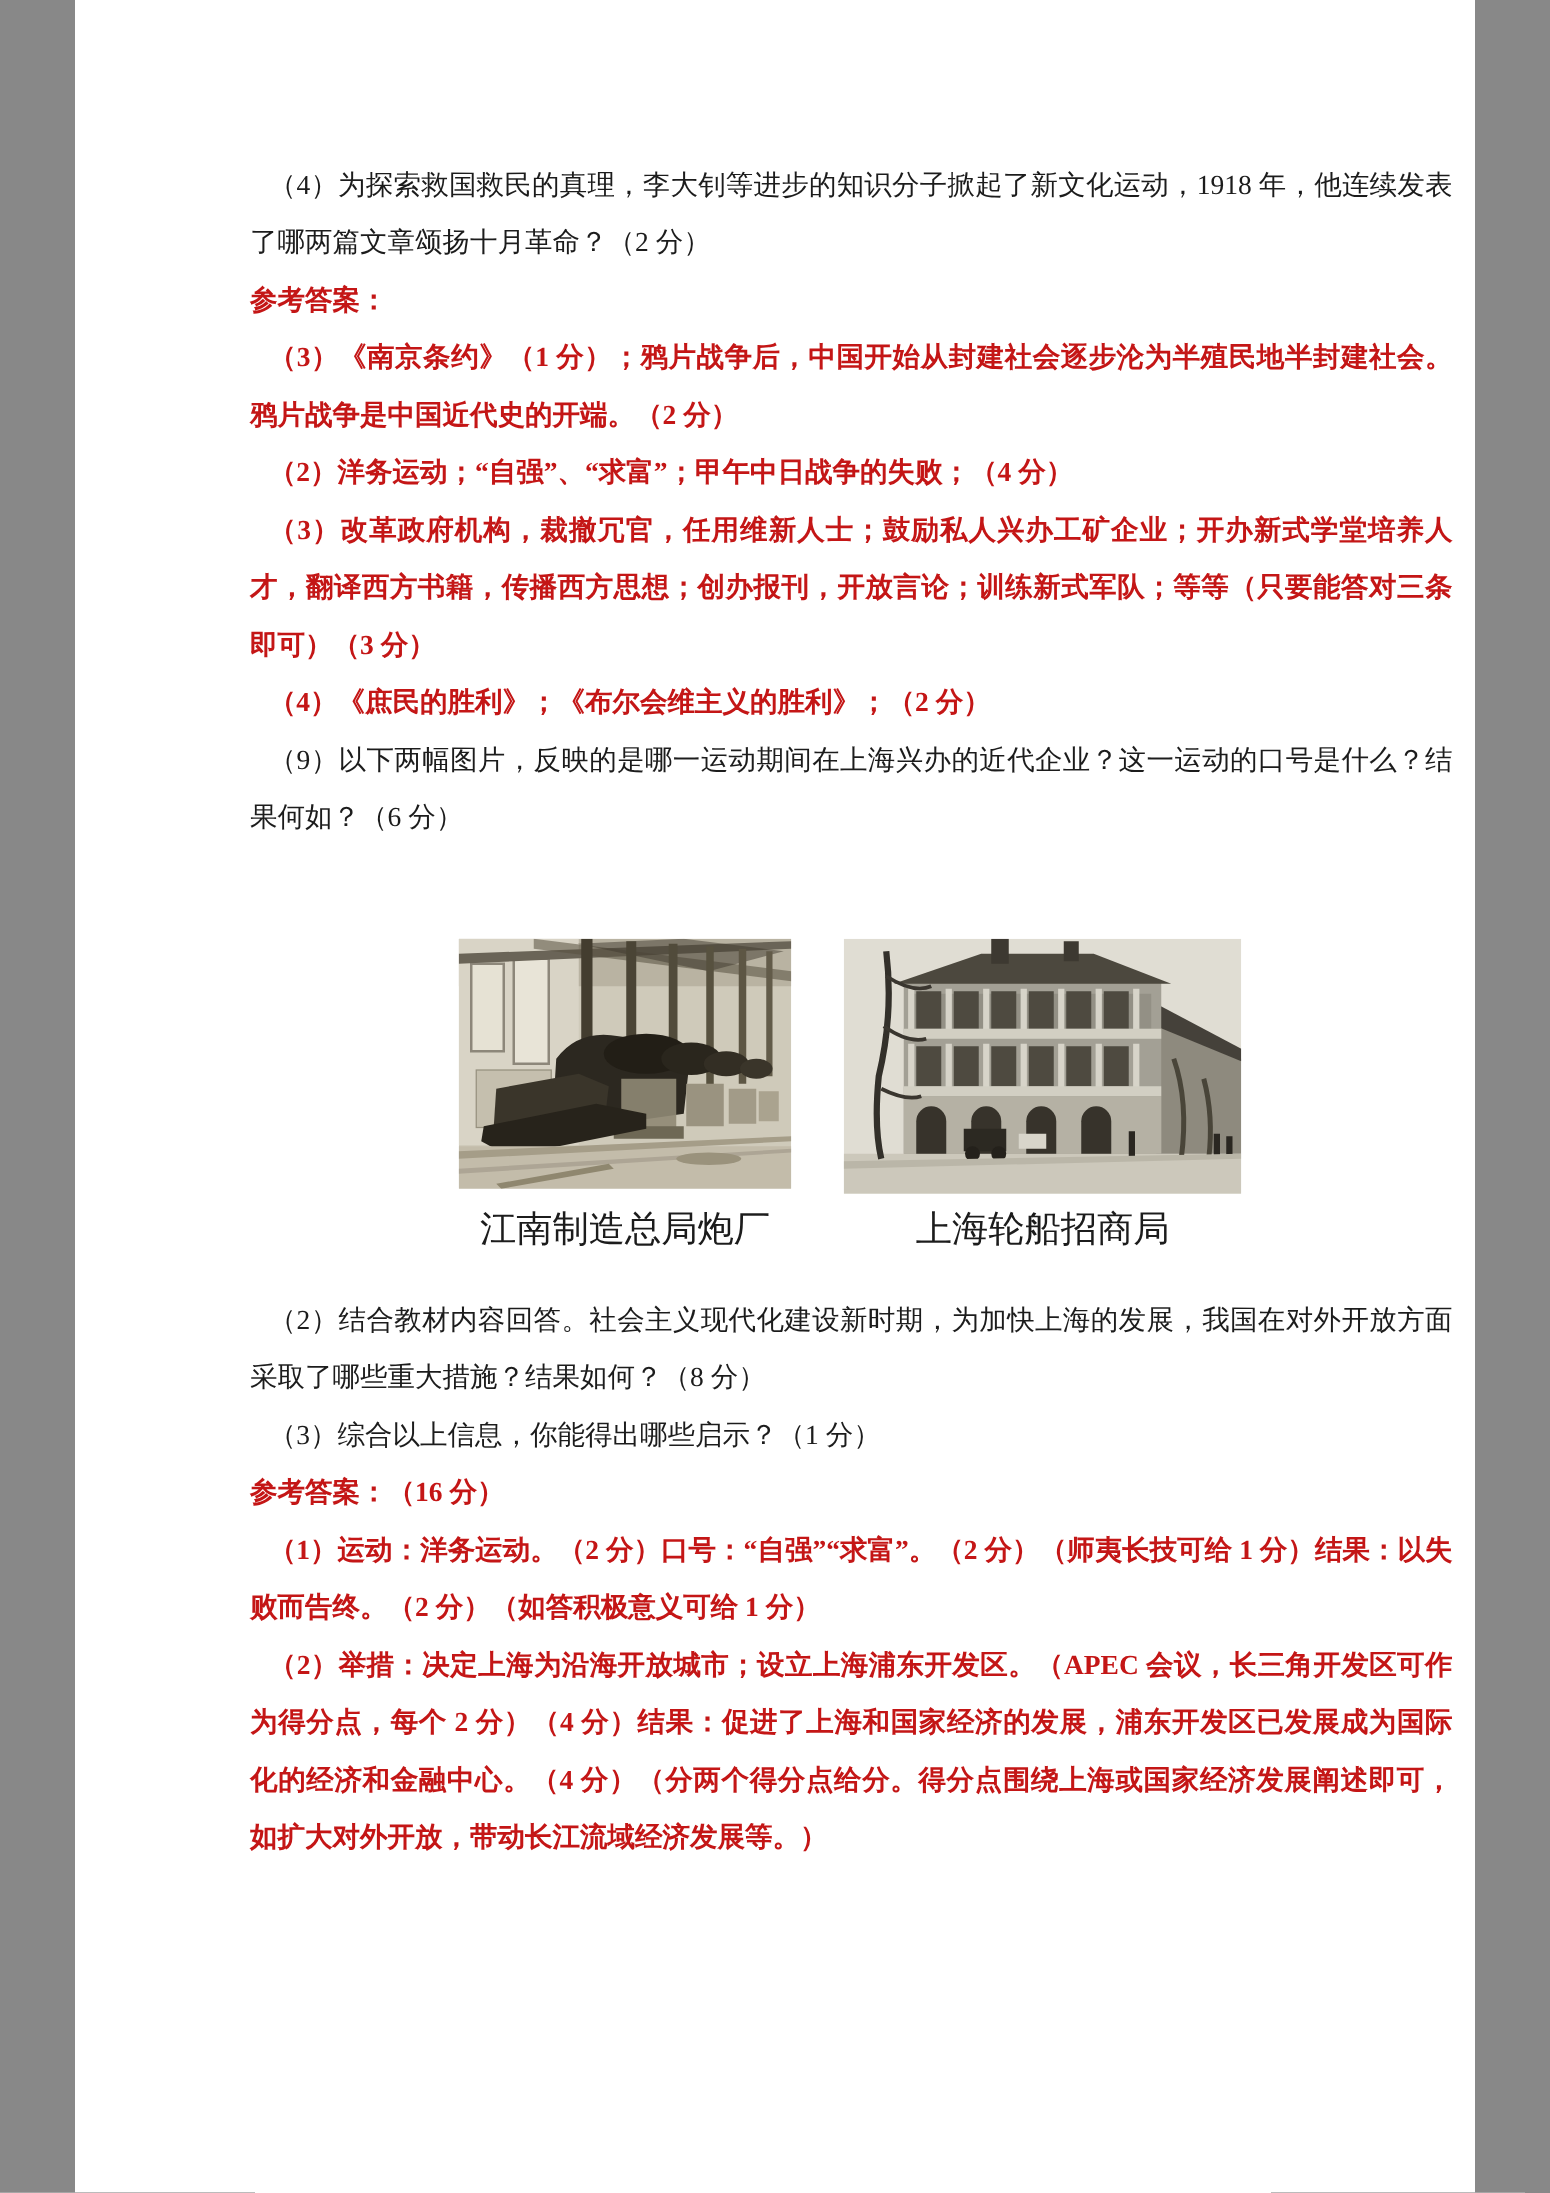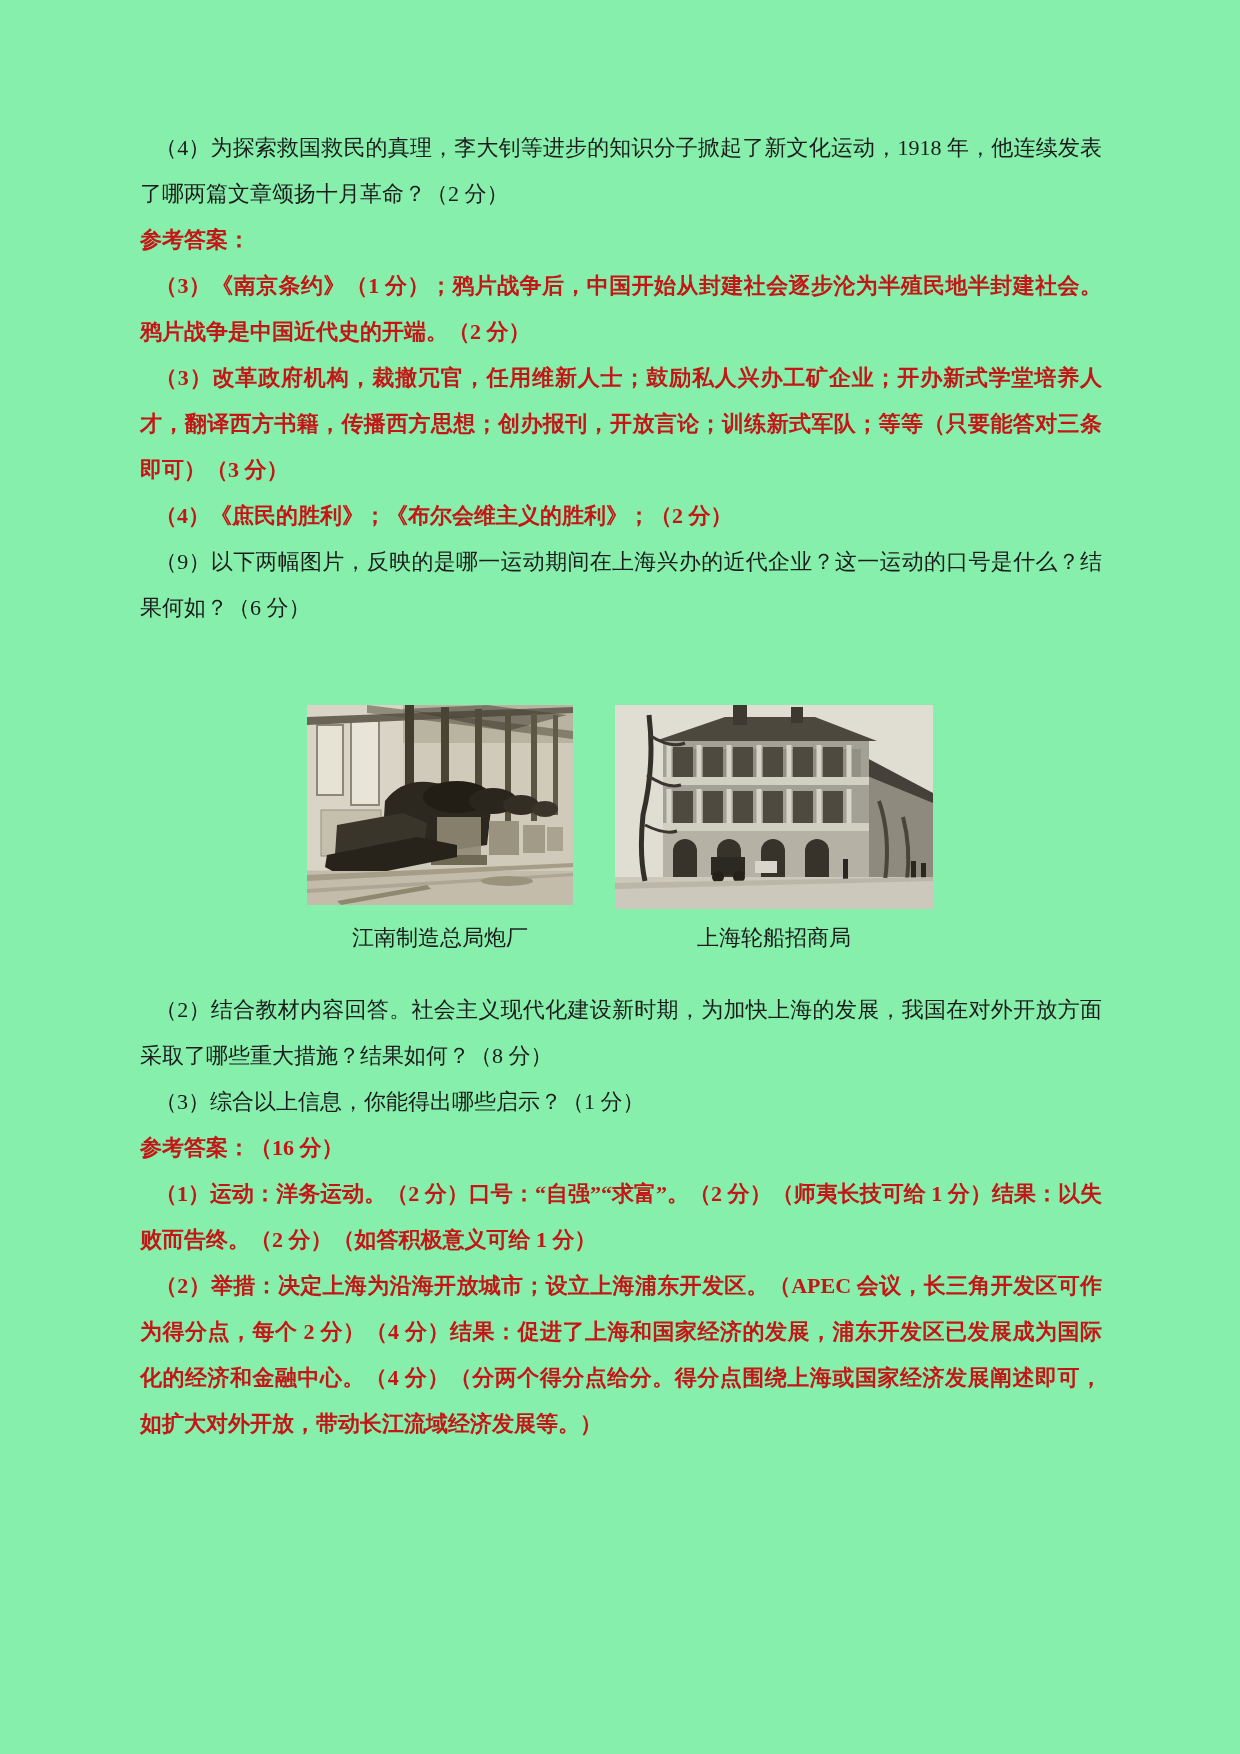--- a/index.html
+++ b/index.html
@@ -1,20 +1,20 @@
 <!DOCTYPE html>
 <html><head>
 <meta charset="utf-8">
 <style>
   html,body{margin:0;padding:0;background:#888;}
   .page{
     position:relative;
-    width:1240px;height:1754px;
+    width:1120px;height:1754px;
     margin:0 auto;
-    background:#86efac;
+    background:#ffffff;
     font-family:"Liberation Serif","DejaVu Serif",serif;
     overflow:hidden;
   }
   .content{
     position:absolute;
     left:140px;top:125px;
     width:962px;
     font-size:22px;
     line-height:46px;
     color:#1c1c1c;
@@ -31,21 +31,21 @@
     margin:74px 0 0 167px;
     align-items:flex-start;
   }
   .photo-frame{flex:0 0 auto;line-height:0;}
   .captions-row{
     display:flex;
     gap:42px;
     margin:6px 0 26px 167px;
   }
   .caption{
-    font-size:22px;
+    font-size:29px;
     line-height:46px;
     color:#1c1c1c;
     text-align:center;
     text-indent:0;
   }
   .caption.left{width:266px;}
   .caption.right{width:318px;text-align:center;}
   .footer{
     position:absolute;
     top:1622px;left:0;
@@ -61,20 +61,21 @@
 <body>
 
 <div class="page">
 
   <div class="content">
 
     <p class="para indent">（4）为探索救国救民的真理，李大钊等进步的知识分子掀起了新文化运动，1918 年，他连续发表了哪两篇文章颂扬十月革命？（2 分）</p>
 
     <p class="para red">参考答案：</p>
     <p class="para red indent">（3）《南京条约》（1 分）；鸦片战争后，中国开始从封建社会逐步沦为半殖民地半封建社会。鸦片战争是中国近代史的开端。（2 分）</p>
+    <p class="para red indent">（2）洋务运动；“自强”、“求富”；甲午中日战争的失败；（4 分）</p>
     <p class="para red indent">（3）改革政府机构，裁撤冗官，任用维新人士；鼓励私人兴办工矿企业；开办新式学堂培养人才，翻译西方书籍，传播西方思想；创办报刊，开放言论；训练新式军队；等等（只要能答对三条即可）（3 分）</p>
     <p class="para red indent">（4）《庶民的胜利》；《布尔会维主义的胜利》；（2 分）</p>
 
 
     <p class="para indent">（9）以下两幅图片，反映的是哪一运动期间在上海兴办的近代企业？这一运动的口号是什么？结果何如？（6 分）</p>
 
     <div class="figures-row">
       <div class="photo-frame">
         <svg width="266" height="200" viewBox="0 0 266 200" xmlns="http://www.w3.org/2000/svg">
           <rect x="0" y="0" width="266" height="200" fill="#cfcaba"></rect>

